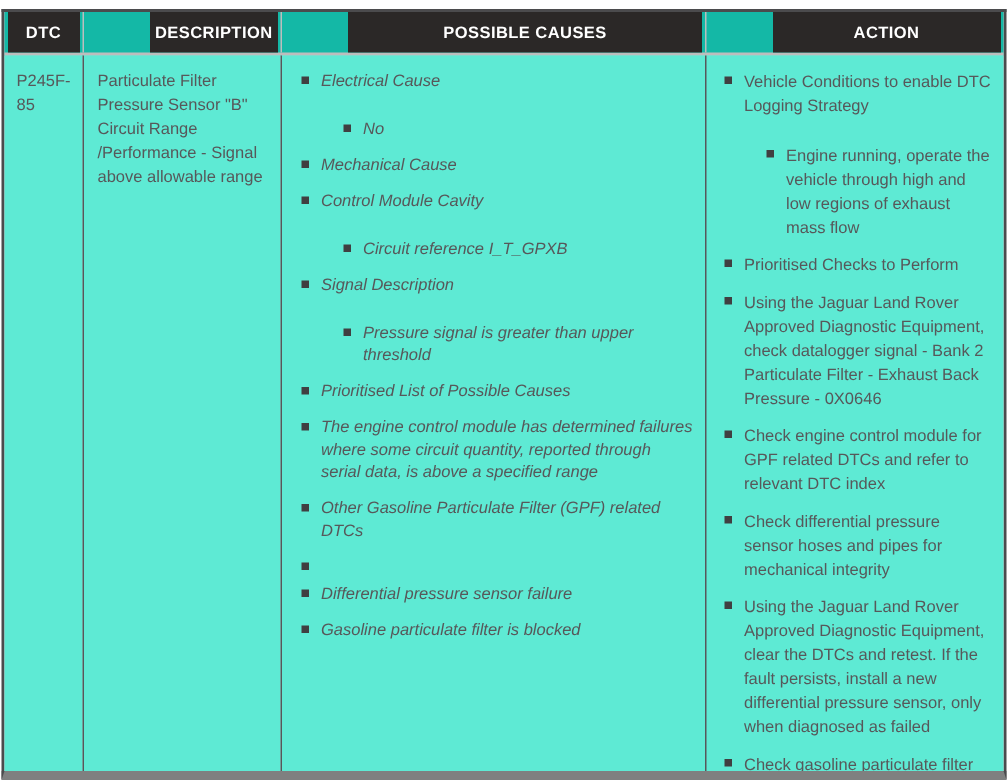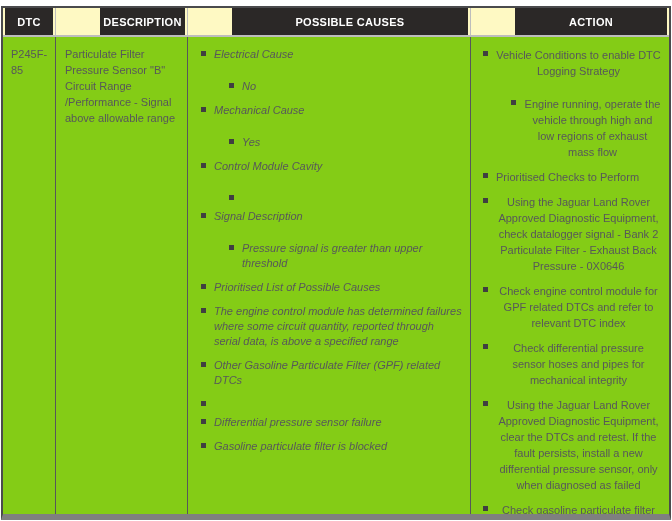--- a/index.html
+++ b/index.html
@@ -30,48 +30,48 @@
     display: flex;
     flex-direction: column;
   }
   .hrow, .brow {
     display: grid;
     grid-template-columns: 52px 132px 283px 1fr;
   }
   .hrow {
     height: 29px;
     border-bottom: 2px solid var(--divider-light);
-    background: #fef9c3;
+    background: #14b8a6;
   }
   .brow { flex: 1; min-height: 0; }
   .hcell {
     background: var(--header-bg);
     background-clip: content-box;
     padding: 0 2px;
     display: flex;
     align-items: center;
     justify-content: center;
   }
   .hcell + .hcell { border-left: 1px solid var(--divider-light); padding-left: 44px; }
   .hcell .hlabel {
     color: var(--header-text);
     font-size: 11px;
     font-weight: bold;
     letter-spacing: 0.3px;
     white-space: nowrap;
   }
   .bcell {
-    background: #84cc16;
+    background: #5eead4;
     overflow: hidden;
   }
   .bcell + .bcell { border-left: 1px solid var(--divider-dark); }
   .cell-dtc        { padding: 9px 4px 0 8px;  }
   .cell-desc       { padding: 9px 6px 0 9px;  }
   .cell-causes     { padding: 10px 8px 0 13px; font-style: italic; }
-  .cell-action     { padding: 10px 8px 0 12px; text-align: center; }
+  .cell-action     { padding: 10px 8px 0 12px; }
   .plain {
     font-size: 11px;
     line-height: 16px;
     color: var(--body-text);
     display: block;
   }
   .li { margin-bottom: 9px; }
   .li:last-child { margin-bottom: 0; }
   .li-row { display: flex; gap: 8px; align-items: flex-start; }
   .bullet {
@@ -130,38 +130,31 @@
                   <span class="li-text">No</span>
                 </div>
               </div>
             </div>
           </div>
           <div class="li">
             <div class="li-row">
               <span class="bullet"></span>
               <span class="li-text">Mechanical Cause</span>
             </div>
-            <div class="sub">
-              <div class="li">
-                <div class="li-row">
-                  <span class="bullet"></span>
-                  <span class="li-text">Yes</span>
-                </div>
-              </div>
-            </div>
           </div>
           <div class="li">
             <div class="li-row">
               <span class="bullet"></span>
               <span class="li-text">Control Module Cavity</span>
             </div>
             <div class="sub">
               <div class="li">
                 <div class="li-row">
                   <span class="bullet"></span>
+                  <span class="li-text">Circuit reference I_T_GPXB</span>
                 </div>
               </div>
             </div>
           </div>
           <div class="li">
             <div class="li-row">
               <span class="bullet"></span>
               <span class="li-text">Signal Description</span>
             </div>
             <div class="sub">

